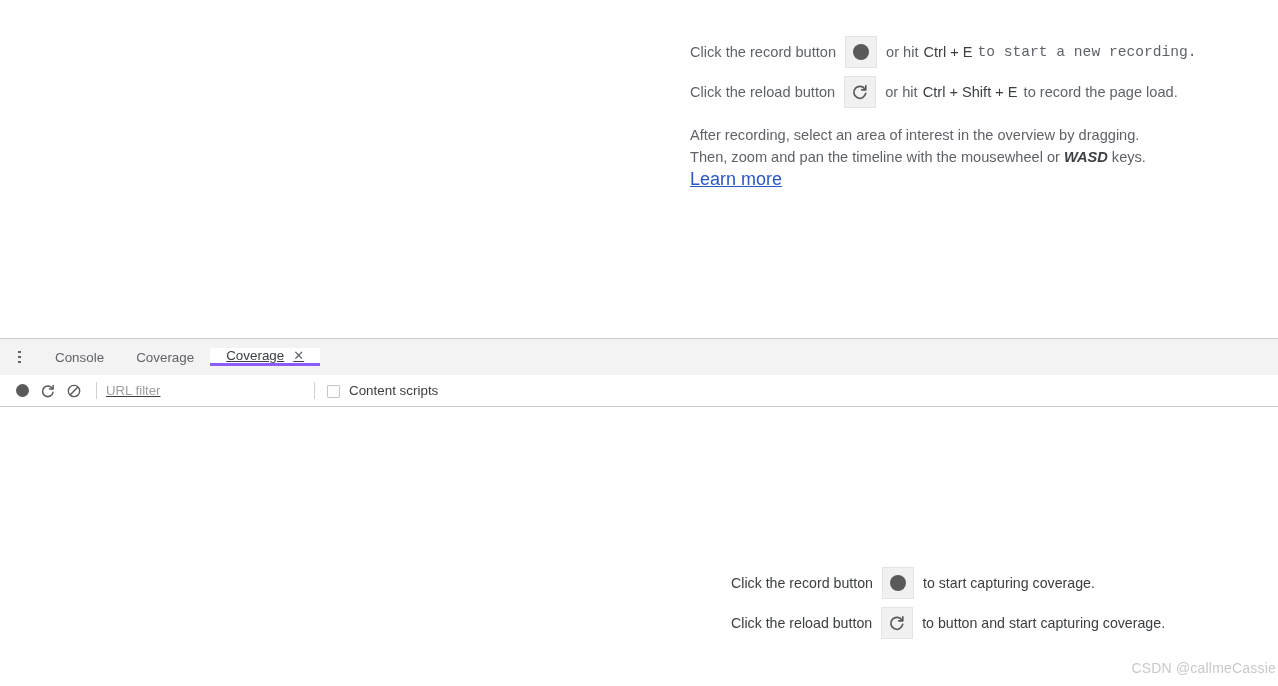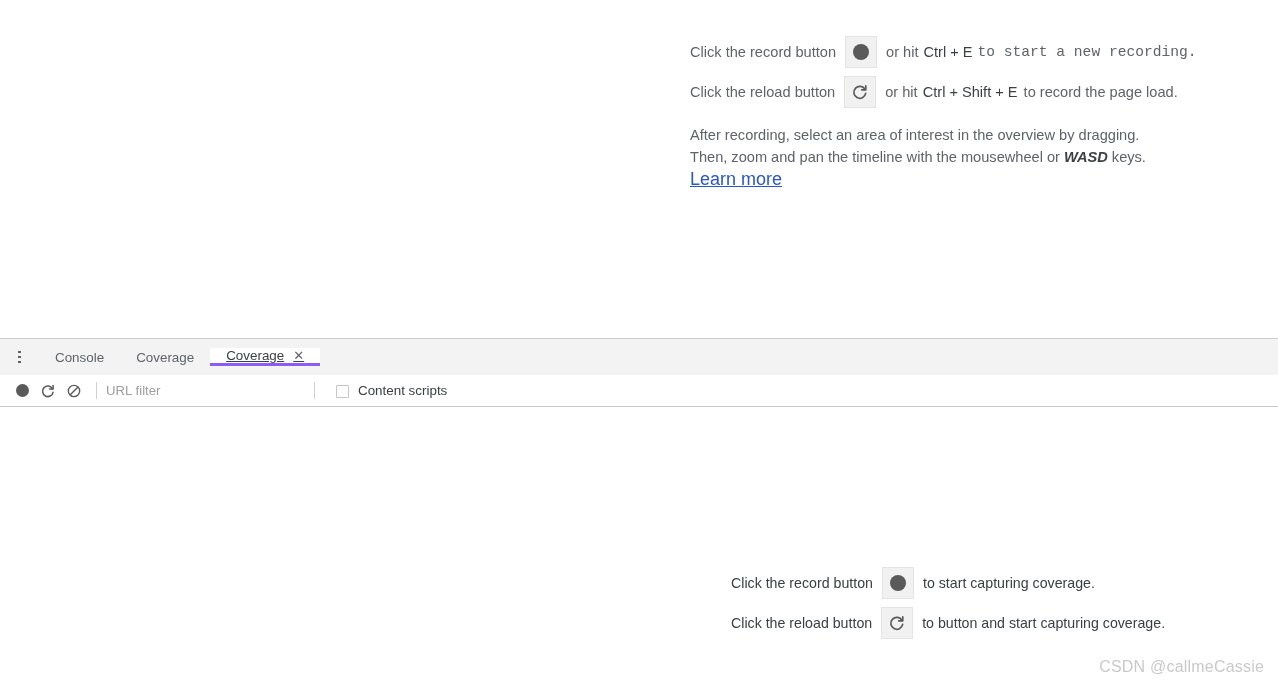--- a/index.html
+++ b/index.html
@@ -225,28 +225,29 @@
   .url-filter {
     border: none;
     outline: none;
     background: transparent;
     font-family: "Liberation Sans", sans-serif;
     font-size: 13.2px;
     color: #3c4043;
     width: 146px;
     padding: 0;
     height: 20px;
+    text-decoration: underline;
   }
   .url-filter::placeholder { color: #9e9e9e; }
 
   .cs-group {
     display: flex;
     align-items: flex-end;
     cursor: pointer;
-    margin-left: 12px;
+    margin-left: 3px;
   }
 
   .cs-box {
     width: 13px;
     height: 13px;
     border: 1px solid #c6c6c6;
     background: #fdfdfd;
     box-sizing: border-box;
     border-radius: 1px;
     flex: none;
@@ -287,23 +288,23 @@
 
   .cov-text {
     font-size: 14.2px;
     color: #3c4043;
     line-height: 1;
   }
 
   
   .watermark {
     position: absolute;
-    right: 14px;
+    right: 2px;
     bottom: 10px;
-    font-size: 16px;
+    font-size: 14px;
     color: #c9c9c9;
     letter-spacing: 0.2px;
     white-space: nowrap;
     user-select: none;
   }
 </style>
 </head>
 <body>
 
 <div class="screen">

